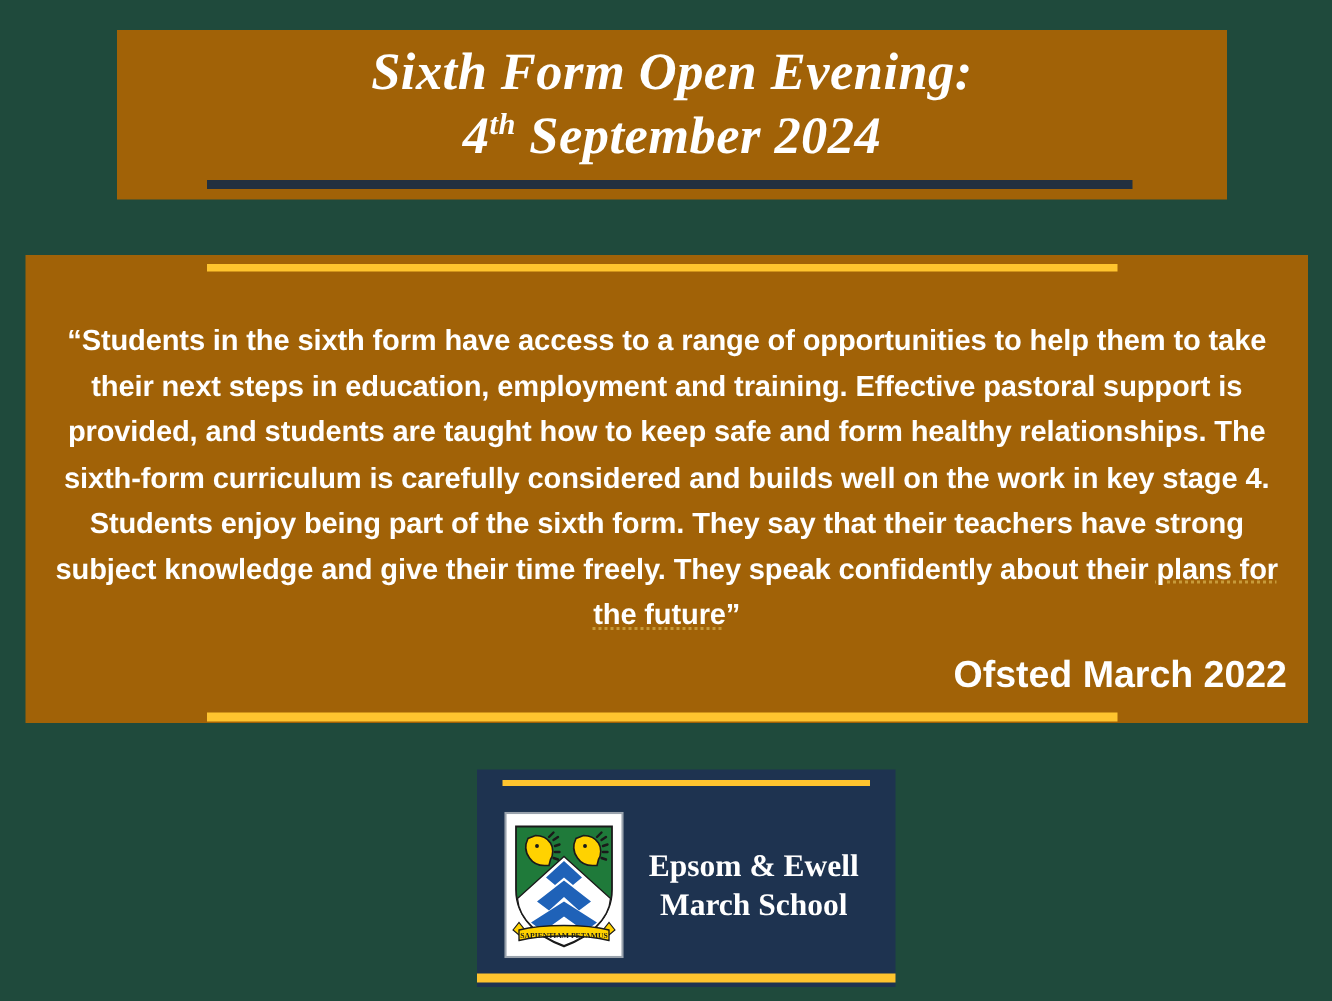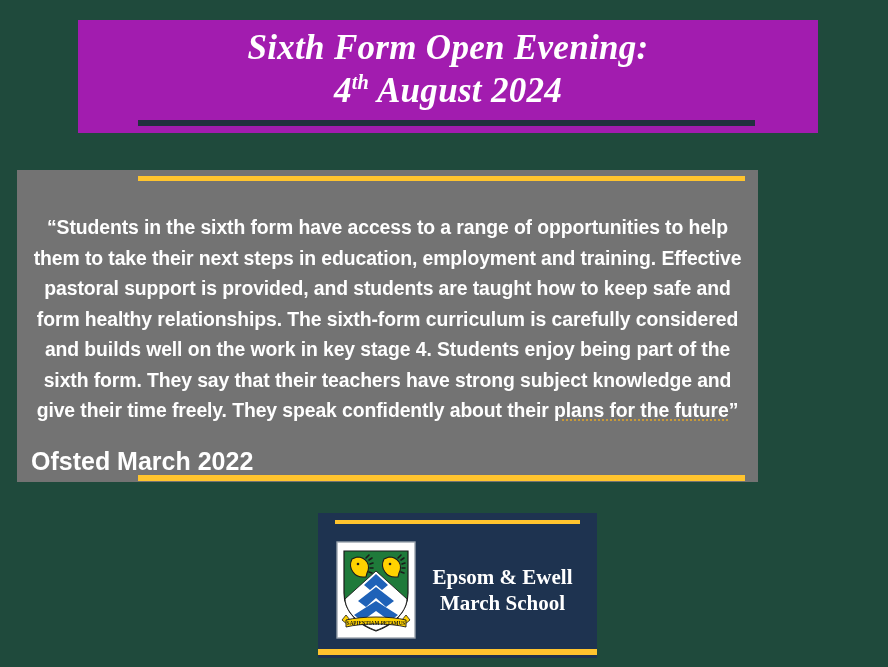--- a/index.html
+++ b/index.html
@@ -15,21 +15,21 @@
     position: relative;
   }
 
   
   #title-banner {
     position: absolute;
     left: 78px;
     top: 20px;
     width: 740px;
     height: 113px;
-    background: #a21caf;
+    background: #a16207;
     box-sizing: border-box;
     padding-top: 6px;
   }
   #title-banner .title-line {
     font-family: "Liberation Serif", "DejaVu Serif", serif;
     font-weight: bold;
     font-style: italic;
     color: #FFFFFF;
     text-align: center;
     font-size: 35px;
@@ -50,23 +50,23 @@
     bottom: 7px;
     height: 6px;
     background: #22303f;
   }
 
   
   #quote-panel {
     position: absolute;
     left: 17px;
     top: 170px;
-    width: 741px;
+    width: 855px;
     height: 312px;
-    background: #737373;
+    background: #a16207;
   }
   #quote-rule-top {
     position: absolute;
     left: 121px;
     width: 607px;
     top: 6px;
     height: 5px;
     background: #FFC42E;
   }
   #quote-rule-bottom {
@@ -92,26 +92,26 @@
     letter-spacing: -0.1px;
   }
   .spellcheck {
     text-decoration: underline;
     text-decoration-style: dotted;
     text-decoration-color: #c79a3a;
     text-decoration-thickness: 2px;
     text-underline-offset: 2px;
   }
   #quote-source {
-    margin-top: 19px;
+    margin-top: 8px;
     color: #FFFFFF;
     font-weight: bold;
     font-size: 25px;
     line-height: 32px;
-    text-align: left;
+    text-align: right;
   }
 
   
   #logo-panel {
     position: absolute;
     left: 318px;
     top: 513px;
     width: 279px;
     height: 145px;
     background: #1e3350;
@@ -157,21 +157,21 @@
     font-size: 21px;
     line-height: 26px;
     padding-right: 8px;
   }
 </style>
 </head>
 <body>
 
 <div id="title-banner">
   <div class="title-line">Sixth Form Open Evening:</div>
-  <div class="title-line"><span>4</span><span class="sup">th</span><span> August 2024</span></div>
+  <div class="title-line"><span>4</span><span class="sup">th</span><span> September 2024</span></div>
   <div id="title-rule"></div>
 </div>
 
 <div id="quote-panel">
   <div id="quote-rule-top"></div>
   <div id="quote-body">
     <div id="quote-text"><span>“Students in the sixth form have access to a range of opportunities to help them to take their next steps in education, employment and training. Effective pastoral support is provided, and students are taught how to keep safe and form healthy relationships. The sixth-form curriculum is carefully considered and builds well on the work in key stage 4. Students enjoy being part of the sixth form. They say that their teachers have strong subject knowledge and give their time freely. They speak confidently about their </span><span class="spellcheck">plans for the future</span><span>”</span></div>
     <div id="quote-source">Ofsted March 2022</div>
   </div>
   <div id="quote-rule-bottom"></div>

